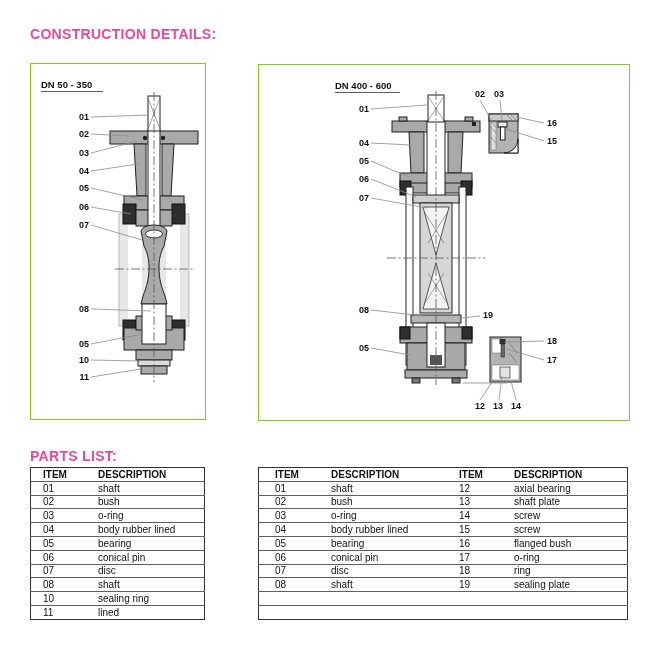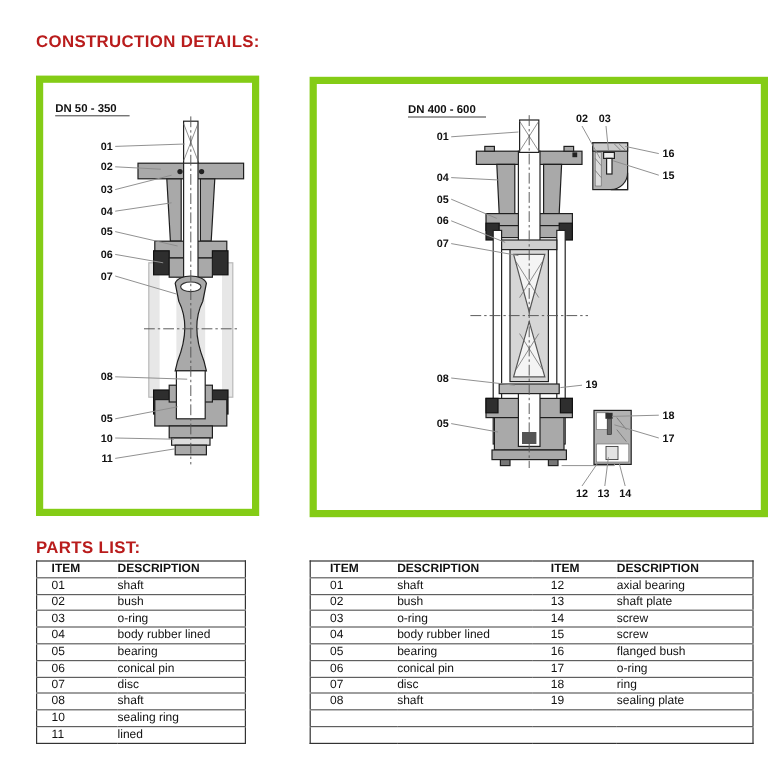--- a/index.html
+++ b/index.html
@@ -1,23 +1,23 @@
 <!DOCTYPE html>
 <html><head>
 <meta charset="utf-8">
 <style>
   html,body { margin:0; padding:0; background:#ffffff; }
   body { width:650px; height:650px; font-family:"Liberation Sans", sans-serif; color:#000; }
   .page { position:relative; width:650px; height:650px; background:#fff; overflow:hidden; }
 
-  .heading { position:absolute; margin:0; font-size:14px; font-weight:bold; letter-spacing:.3px; color:#b91c1c; }
+  .heading { position:absolute; margin:0; font-size:14px; font-weight:bold; letter-spacing:.3px; color:#ec4899; }
   #construction-heading { left:30px; top:26px; }
   #parts-heading { left:30px; top:448px; }
 
-  .diagram-box { position:absolute; border:6px solid #84cc16; background:#fff; }
+  .diagram-box { position:absolute; border:1px solid #84cc16; background:#fff; }
   #box-left  { left:30px;  top:63px; width:174px; height:355px; }
   #box-right { left:258px; top:64px; width:370px; height:355px; }
   svg { display:block; }
 
   .metal { fill:#a9a9a9; stroke:#1f1f1f; stroke-width:1; }
   .seal  { fill:#2e2e2e; stroke:#111;    stroke-width:1; }
   .cl    { stroke:#555; stroke-width:.8; stroke-dasharray:9 2.5 2 2.5; fill:none; }
   .leaders line, .leaders polyline { stroke:#8c8c8c; stroke-width:.8; fill:none; }
   .callouts text { font:bold 9px "Liberation Sans", sans-serif; fill:#111; }
   .dn-label { font:bold 9.5px "Liberation Sans", sans-serif; fill:#111; }

